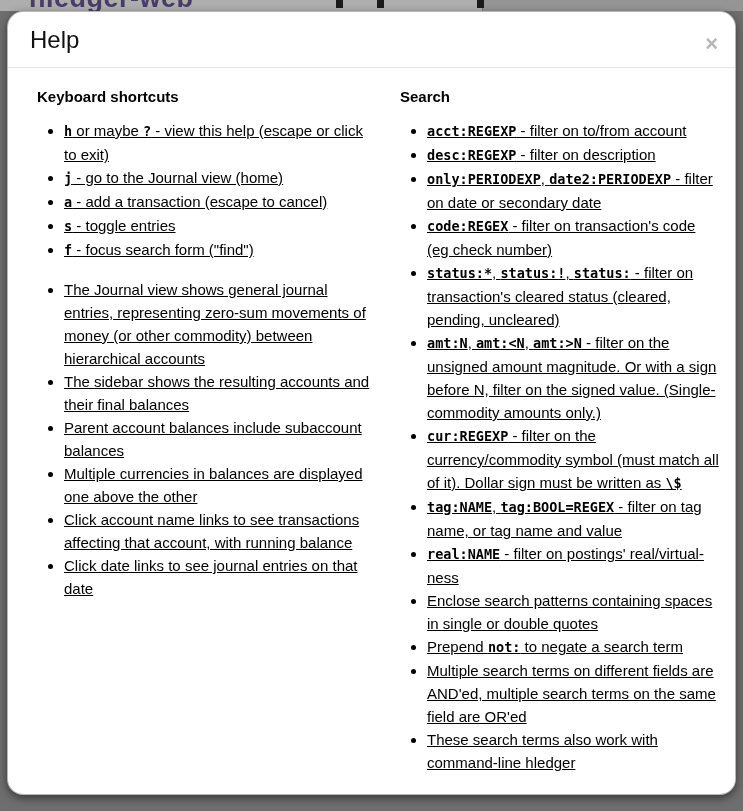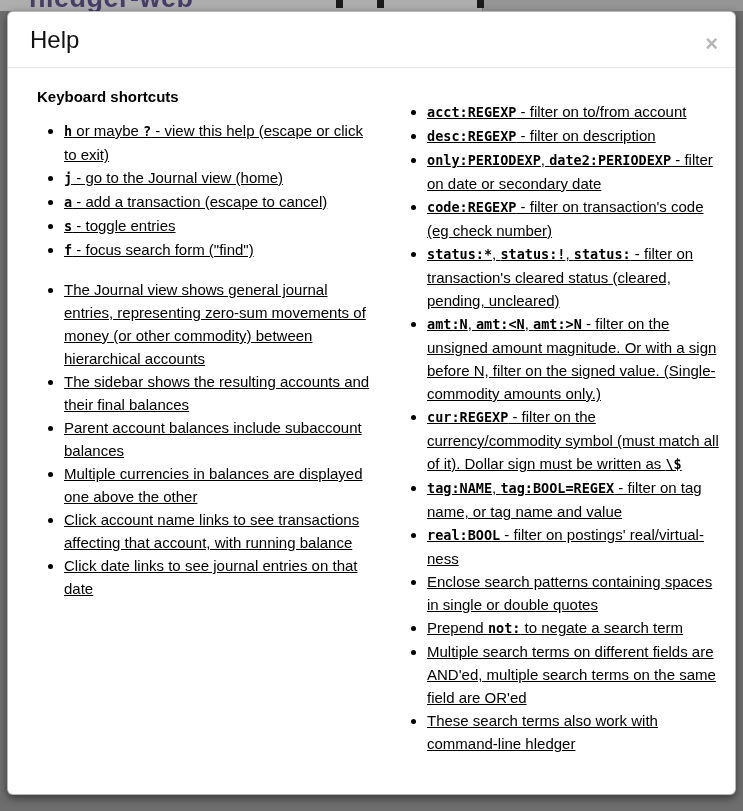--- a/index.html
+++ b/index.html
@@ -28,21 +28,21 @@
   }
   .frag{position:absolute;top:0;width:7px;height:8px;background:#1b1b1b}
   .frag-1{left:336px}
   .frag-2{left:377px}
   .frag-3{left:477px}
 
   
   .help-modal{
     position:absolute;left:7px;top:11px;width:729px;height:784px;
     box-sizing:border-box;background:#ffffff;
-    border:1px solid rgba(0,0,0,.28);border-radius:6px;
+    border:1px solid rgba(0,0,0,.28);border-radius:16px;
     box-shadow:0 3px 9px rgba(0,0,0,.5);
     overflow:hidden;
   }
   .modal-header{
     position:relative;
     padding:13px 15px 12px 22px;
     border-bottom:1px solid #e5e5e5;
   }
   .modal-title{
     margin:0;font-size:24px;font-weight:400;line-height:30px;color:#111;
@@ -107,30 +107,31 @@
         <ul class="help-list">
           <li><span>The Journal view shows general journal entries, representing zero-sum movements of money (or other commodity) between hierarchical accounts</span></li>
           <li><span>The sidebar shows the resulting accounts and their final balances</span></li>
           <li><span>Parent account balances include subaccount balances</span></li>
           <li><span>Multiple currencies in balances are displayed one above the other</span></li>
           <li><span>Click account name links to see transactions affecting that account, with running balance</span></li>
           <li><span>Click date links to see journal entries on that date</span></li>
         </ul>
       </div>
     <div class="col col-right">
+        <h2 class="section-heading">Search</h2>
         <ul class="help-list">
           <li><code>acct:REGEXP</code><span> - filter on to/from account</span></li>
           <li><code>desc:REGEXP</code><span> - filter on description</span></li>
           <li><code>only:PERIODEXP</code><span>, </span><code>date2:PERIODEXP</code><span> - filter on date or secondary date</span></li>
-          <li><code>code:REGEXP</code><span> - filter on transaction's code (eg check number)</span></li>
+          <li><code>code:REGEX</code><span> - filter on transaction's code (eg check number)</span></li>
           <li><code>status:*</code><span>, </span><code>status:!</code><span>, </span><code>status:</code><span> - filter on transaction's cleared status (cleared, pending, uncleared)</span></li>
           <li><code>amt:N</code><span>, </span><code>amt:&lt;N</code><span>, </span><code>amt:&gt;N</code><span> - filter on the unsigned amount magnitude. Or with a sign before N, filter on the signed value. (Single-commodity amounts only.)</span></li>
           <li><code>cur:REGEXP</code><span> - filter on the currency/commodity symbol (must match all of it). Dollar sign must be written as </span><code>\$</code></li>
           <li><code>tag:NAME</code><span>, </span><code>tag:BOOL=REGEX</code><span> - filter on tag name, or tag name and value</span></li>
-          <li><code>real:BOOL</code><span> - filter on postings' real/virtual-ness</span></li>
+          <li><code>real:NAME</code><span> - filter on postings' real/virtual-ness</span></li>
           <li><span>Enclose search patterns containing spaces in single or double quotes</span></li>
           <li><span>Prepend </span><code>not:</code><span> to negate a search term</span></li>
           <li><span>Multiple search terms on different fields are AND'ed, multiple search terms on the same field are OR'ed</span></li>
           <li><span>These search terms also work with command-line hledger</span></li>
         </ul>
       </div>
   </div>
 </div>
 
 </body></html>

